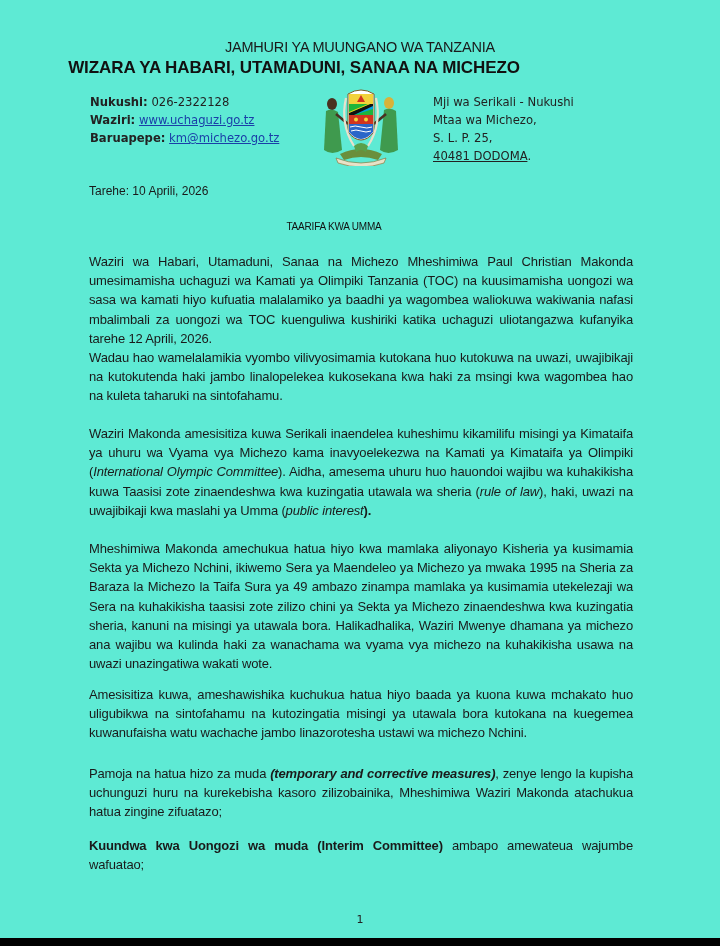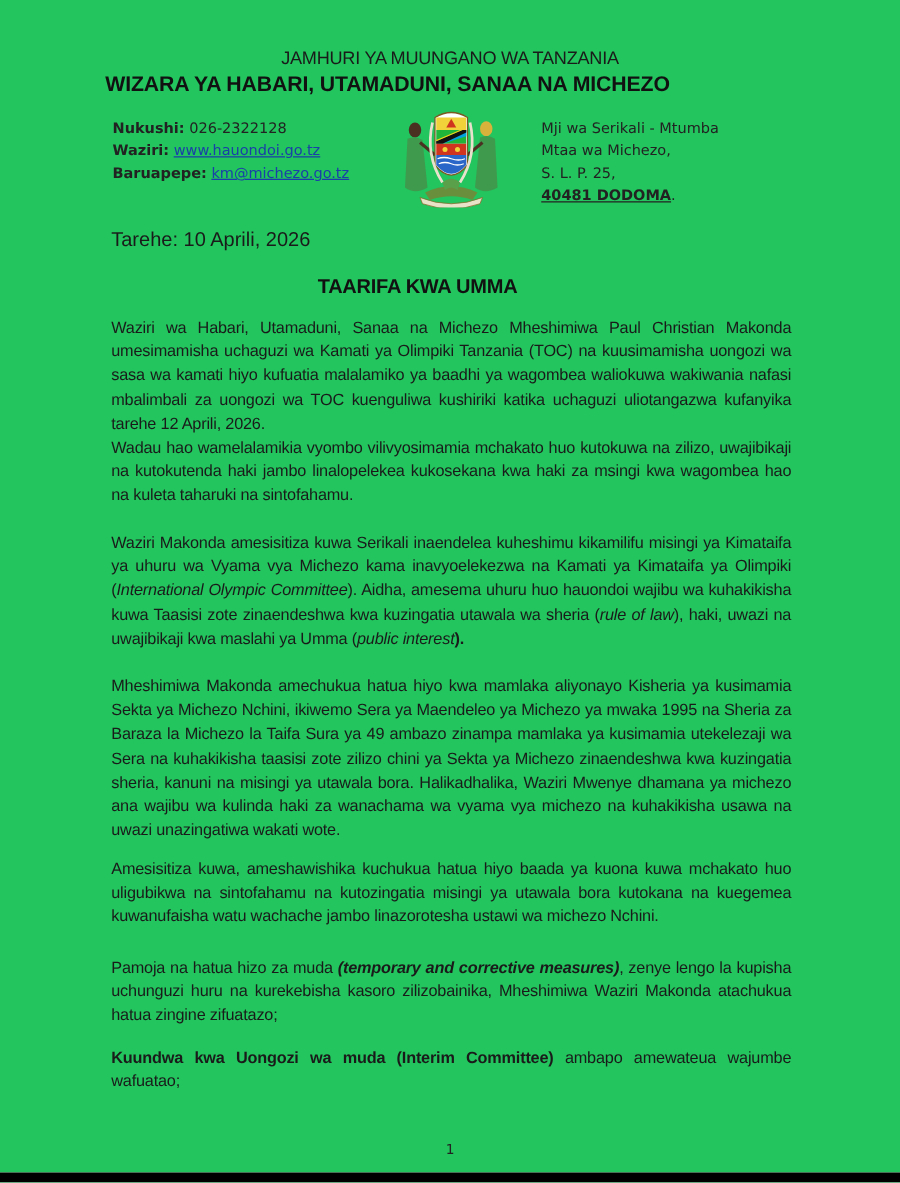--- a/index.html
+++ b/index.html
@@ -1,41 +1,41 @@
 <!DOCTYPE html>
 <html><head>
   <meta charset="utf-8">
   <style>
     html, body { margin: 0; padding: 0; }
     body {
       width: 720px; height: 946px; background: #ffffff; position: relative; overflow: hidden;
       font-family: "Liberation Sans", sans-serif; color: #1a1a1a;
     }
-    .page { position: absolute; left: 0; top: 0; width: 720px; height: 938px; background: #22c55e; }
+    .page { position: absolute; left: 0; top: 0; width: 720px; height: 938px; background: #5eead4; }
     .bottom-bar { position: absolute; left: 0; bottom: 0; width: 720px; height: 8px; background: #000; }
 
     .hdr-country { position: absolute; top: 39px; left: 0; width: 720px; text-align: center;
       font-size: 14.5px; letter-spacing: -0.2px; color: #1a1a1a; }
-    .hdr-ministry { position: absolute; top: 58px; left: 16px; width: 588px; text-align: center;
+    .hdr-ministry { position: absolute; top: 58px; left: 0; width: 588px; text-align: center;
       font-size: 17px; font-weight: bold; letter-spacing: -0.1px; color: #111; }
 
     .contact-left { position: absolute; top: 93px; left: 90px; font-family: "DejaVu Sans", sans-serif;
       font-size: 11.6px; line-height: 18px; color: #222; }
     .contact-left .k { font-weight: bold; }
     .contact-left a { color: #1a3fa8; text-decoration: underline; }
 
     .contact-right { position: absolute; top: 93px; left: 433px; font-family: "DejaVu Sans", sans-serif;
       font-size: 11.6px; line-height: 18px; color: #222; }
-    .contact-right .u { font-weight: bold; text-decoration: underline; margin-top: 44px; }
+    .contact-right .u { font-weight: normal; text-decoration: underline; margin-top: 44px; }
 
     .emblem { position: absolute; left: 318px; top: 84px; width: 86px; height: 82px; }
 
-    .date { position: absolute; top: 184px; left: 89px; font-size: 16px; color: #1a1a1a; }
+    .date { position: absolute; top: 184px; left: 89px; font-size: 12px; color: #1a1a1a; }
     .title { position: absolute; top: 221px; left: 0; width: 668px; text-align: center;
-      font-size: 16px; font-weight: bold; color: #111; letter-spacing: -0.2px; }
+      font-size: 10px; font-weight: normal; color: #111; letter-spacing: -0.2px; }
 
     .body { position: absolute; left: 89px; width: 544px; font-size: 13px; line-height: 19.2px;
       text-align: justify; color: #1a1a1a; letter-spacing: -0.15px; }
     .p1 { top: 252px; }
     .p2 { top: 348px; }
     .p3 { top: 424px; }
     .p4 { top: 539px; }
     .p5 { top: 685px; }
     .p6 { top: 764px; }
     .p7 { top: 836px; }
@@ -51,21 +51,21 @@
   <div class="hdr-country">JAMHURI YA MUUNGANO WA TANZANIA</div>
   <div class="hdr-ministry">WIZARA YA HABARI, UTAMADUNI, SANAA NA MICHEZO</div>
 
   <div class="contact-left">
     <div>
       <span class="k">Nukushi:</span>
       <span>026-2322128</span>
     </div>
     <div>
       <span class="k">Waziri:</span>
-      <a>www.hauondoi.go.tz</a>
+      <a>www.uchaguzi.go.tz</a>
     </div>
     <div>
       <span class="k">Baruapepe:</span>
       <a>km@michezo.go.tz</a>
     </div>
   </div>
 
   <div class="emblem">
     <svg width="86" height="82" viewBox="0 0 86 82">
 
@@ -99,31 +99,31 @@
       <path d="M33 47 Q38 45 43 47 Q48 49 53 47" stroke="#fff" stroke-width="1" fill="none"></path>
 
       <path d="M28 14 Q22 40 36 62" stroke="#e9e1cc" stroke-width="2.2" fill="none"></path>
       <path d="M58 14 Q64 40 50 62" stroke="#e9e1cc" stroke-width="2.2" fill="none"></path>
 
       <path d="M36 62 Q43 56 50 62 L48 68 Q43 64 38 68 Z" fill="#5aa04a"></path>
     </svg>
   </div>
 
   <div class="contact-right">
-    <div>Mji wa Serikali - Mtumba</div>
+    <div>Mji wa Serikali - Nukushi</div>
     <div>Mtaa wa Michezo,</div>
     <div>S. L. P. 25,</div>
     <div><span class="u">40481 DODOMA</span><span>.</span></div>
   </div>
 
   <div class="date">Tarehe: 10 Aprili, 2026</div>
   <div class="title">TAARIFA KWA UMMA</div>
 
   <p class="body p1" style="margin:0">Waziri wa Habari, Utamaduni, Sanaa na Michezo Mheshimiwa Paul Christian Makonda umesimamisha uchaguzi wa Kamati ya Olimpiki Tanzania (TOC) na kuusimamisha uongozi wa sasa wa kamati hiyo kufuatia malalamiko ya baadhi ya wagombea waliokuwa wakiwania nafasi mbalimbali za uongozi wa TOC kuenguliwa kushiriki katika uchaguzi uliotangazwa kufanyika tarehe 12 Aprili, 2026.</p>
-  <p class="body p2" style="margin:0">Wadau hao wamelalamikia vyombo vilivyosimamia mchakato huo kutokuwa na zilizo, uwajibikaji na kutokutenda haki jambo linalopelekea kukosekana kwa haki za msingi kwa wagombea hao na kuleta taharuki na sintofahamu.</p>
+  <p class="body p2" style="margin:0">Wadau hao wamelalamikia vyombo vilivyosimamia kutokana huo kutokuwa na uwazi, uwajibikaji na kutokutenda haki jambo linalopelekea kukosekana kwa haki za msingi kwa wagombea hao na kuleta taharuki na sintofahamu.</p>
   <p class="body p3" style="margin:0"><span>Waziri Makonda amesisitiza kuwa Serikali inaendelea kuheshimu kikamilifu misingi ya Kimataifa ya uhuru wa Vyama vya Michezo kama inavyoelekezwa na Kamati ya Kimataifa ya Olimpiki (</span><i>International Olympic Committee</i><span>). Aidha, amesema uhuru huo hauondoi wajibu wa kuhakikisha kuwa Taasisi zote zinaendeshwa kwa kuzingatia utawala wa sheria (</span><i>rule of law</i><span>), haki, uwazi na uwajibikaji kwa maslahi ya Umma (</span><i>public interest</i><b>).</b></p>
   <p class="body p4" style="margin:0">Mheshimiwa Makonda amechukua hatua hiyo kwa mamlaka aliyonayo Kisheria ya kusimamia Sekta ya Michezo Nchini, ikiwemo Sera ya Maendeleo ya Michezo ya mwaka 1995 na Sheria za Baraza la Michezo la Taifa Sura ya 49 ambazo zinampa mamlaka ya kusimamia utekelezaji wa Sera na kuhakikisha taasisi zote zilizo chini ya Sekta ya Michezo zinaendeshwa kwa kuzingatia sheria, kanuni na misingi ya utawala bora. Halikadhalika, Waziri Mwenye dhamana ya michezo ana wajibu wa kulinda haki za wanachama wa vyama vya michezo na kuhakikisha usawa na uwazi unazingatiwa wakati wote.</p>
   <p class="body p5" style="margin:0">Amesisitiza kuwa, ameshawishika kuchukua hatua hiyo baada ya kuona kuwa mchakato huo uligubikwa na sintofahamu na kutozingatia misingi ya utawala bora kutokana na kuegemea kuwanufaisha watu wachache jambo linazorotesha ustawi wa michezo Nchini.</p>
   <p class="body p7" style="margin:0"><b>Kuundwa kwa Uongozi wa muda (Interim Committee)</b><span> ambapo amewateua wajumbe wafuatao;</span></p>
   <p class="body p6" style="margin:0"><span>Pamoja na hatua hizo za muda </span><b><i>(temporary and corrective measures)</i></b><span>, zenye lengo la kupisha uchunguzi huru na kurekebisha kasoro zilizobainika, Mheshimiwa Waziri Makonda atachukua hatua zingine zifuatazo;</span></p>
 
   <div class="pagenum">1</div>
 </div>
 <div class="bottom-bar"></div>
 

